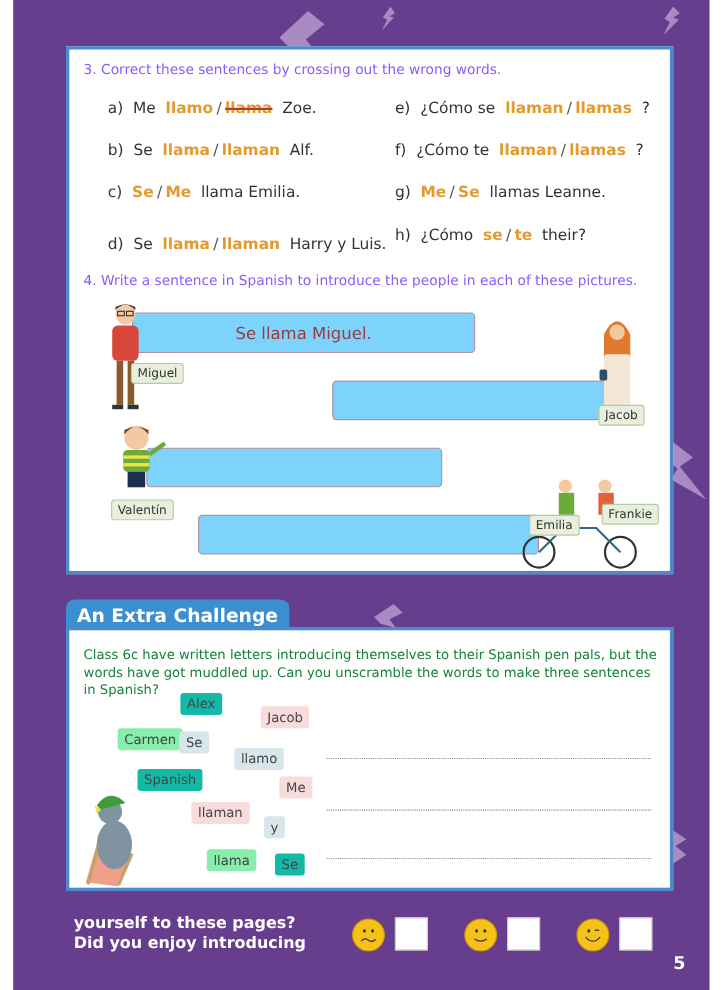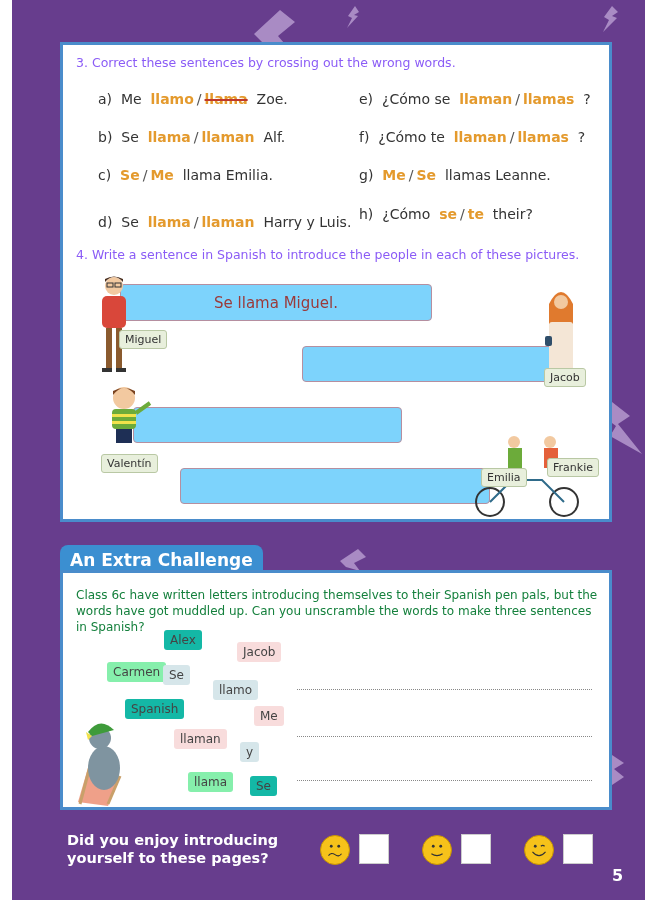--- a/index.html
+++ b/index.html
@@ -185,22 +185,22 @@
   <circle cx="26" cy="20" r="11" fill="#7f94a0"></circle>
   <path d="M14 14 Q26 -2 40 12 L18 18Z" fill="#3e9b3a"></path>
   <path d="M12 14 L18 18 L14 22Z" fill="#f1e24a"></path>
 </svg>
 
 <div class="dotline" style="top:689px"></div>
 <div class="dotline" style="top:736px"></div>
 <div class="dotline" style="top:780px"></div>
 
 <div class="footer-q">
+  <div>yourself to these pages?</div>
   <div>Did you enjoy introducing</div>
-  <div>yourself to these pages?</div>
 </div>
 
 <svg class="face" style="left:320px;top:835px" width="30" height="30" viewBox="0 0 30 30">
   <circle cx="11" cy="11" r="1.5" fill="#333"></circle>
     <circle cx="19" cy="11" r="1.5" fill="#333"></circle>
   <path d="M8 21 Q11 17 15 20 Q19 23 22 19" fill="none" stroke="#333" stroke-width="1.2"></path>
 </svg>
 <div class="tick-box" style="left:359px;top:834px"></div>
 
 <svg class="face" style="left:422px;top:835px" width="30" height="30" viewBox="0 0 30 30">

